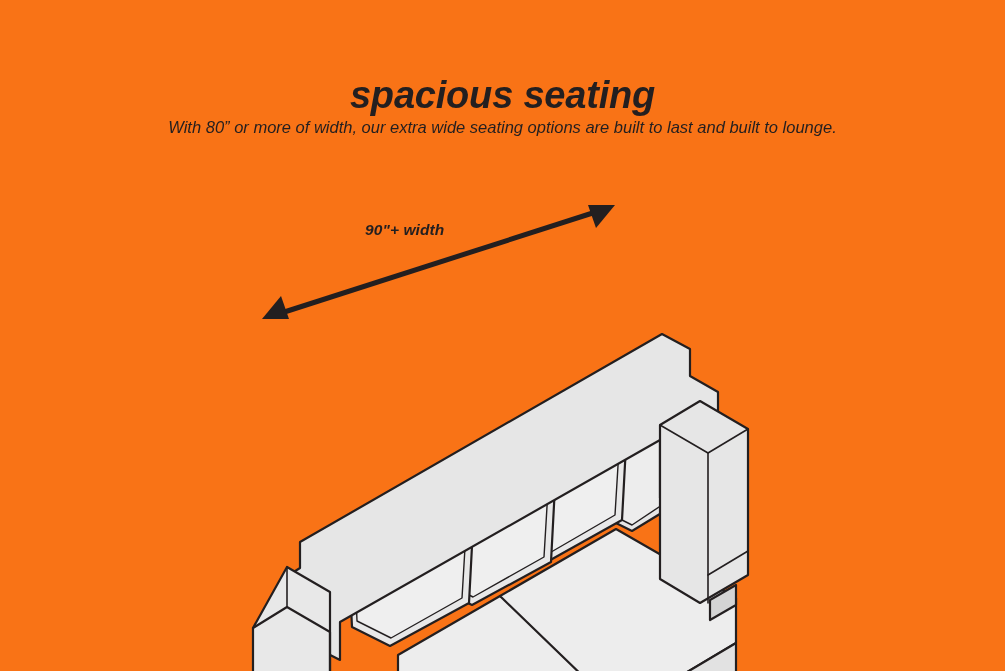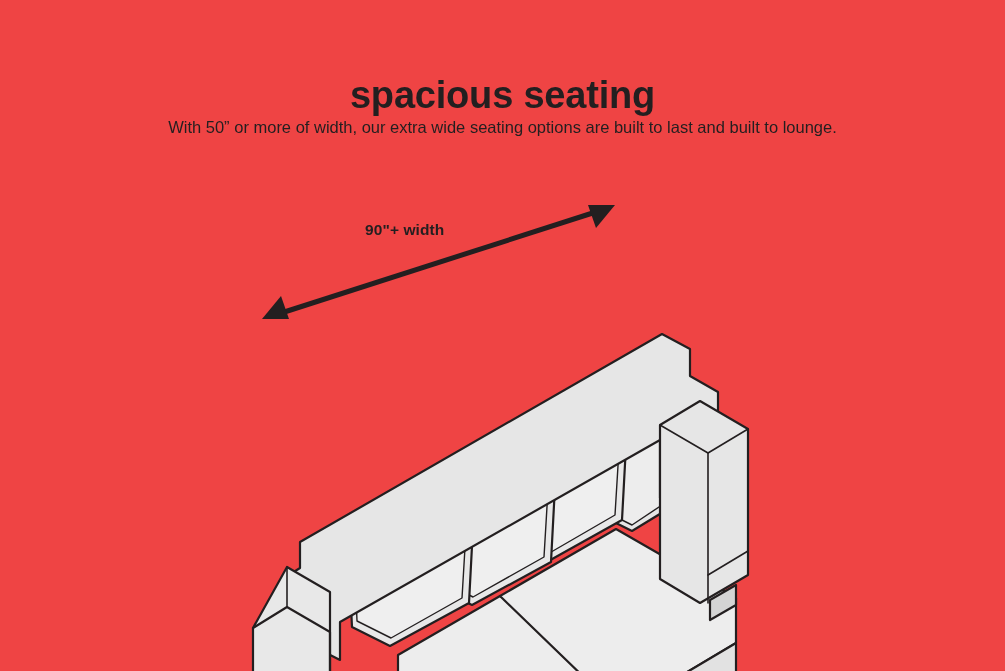--- a/index.html
+++ b/index.html
@@ -11,21 +11,22 @@
     width: 1005px;
     height: 671px;
     font-family: "Liberation Sans", sans-serif;
     color: #231f20;
     overflow: hidden;
   }
   .page {
     position: relative;
     width: 1005px;
     height: 671px;
-    background: #ef4444;
+    background: #f97316;
+    font-style: italic;
   }
   .headline {
     position: absolute;
     top: 50px;
     left: 0;
     width: 1005px;
     text-align: center;
     font-size: 38px;
     font-weight: bold;
     letter-spacing: -0.2px;
@@ -66,21 +67,21 @@
   }
 </style>
 </head>
 <body>
 
 <div class="page">
 
   <h1 class="headline">spacious seating</h1>
 
   <div class="subcopy">
-    <span class="line">With 50” or more of width, our extra wide seating options are built to last and built to lounge.</span>
+    <span class="line">With 80” or more of width, our extra wide seating options are built to last and built to lounge.</span>
   </div>
 
   <div class="diagram">
 
     <div class="measure-label">90"+ width</div>
 
     <svg width="1005" height="496" viewBox="0 0 1005 496" xmlns="http://www.w3.org/2000/svg">
 
       <g>
         <line x1="275" y1="140" x2="602" y2="35" stroke="#231f20" stroke-width="5"></line>

